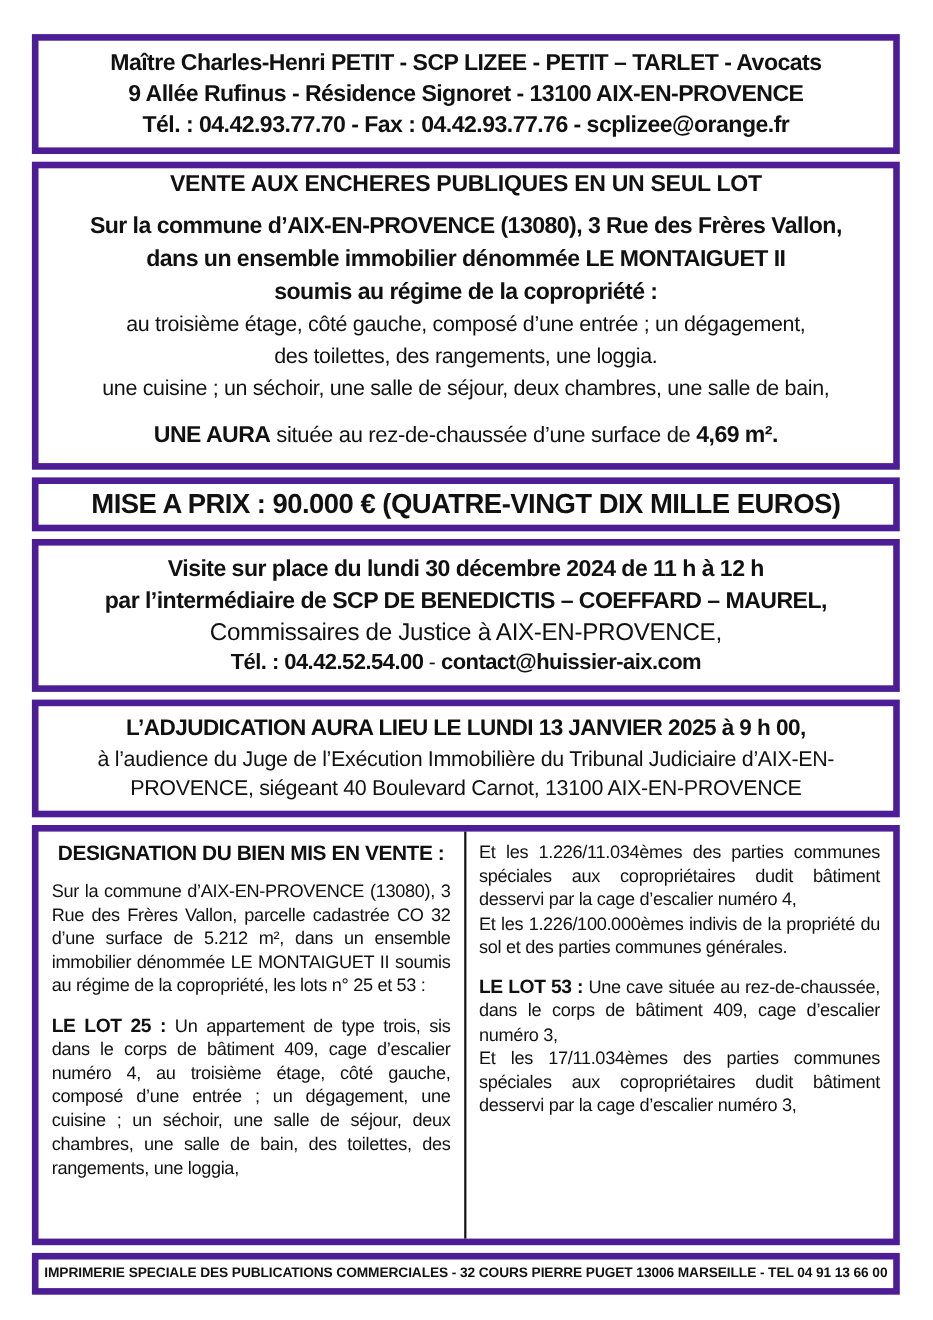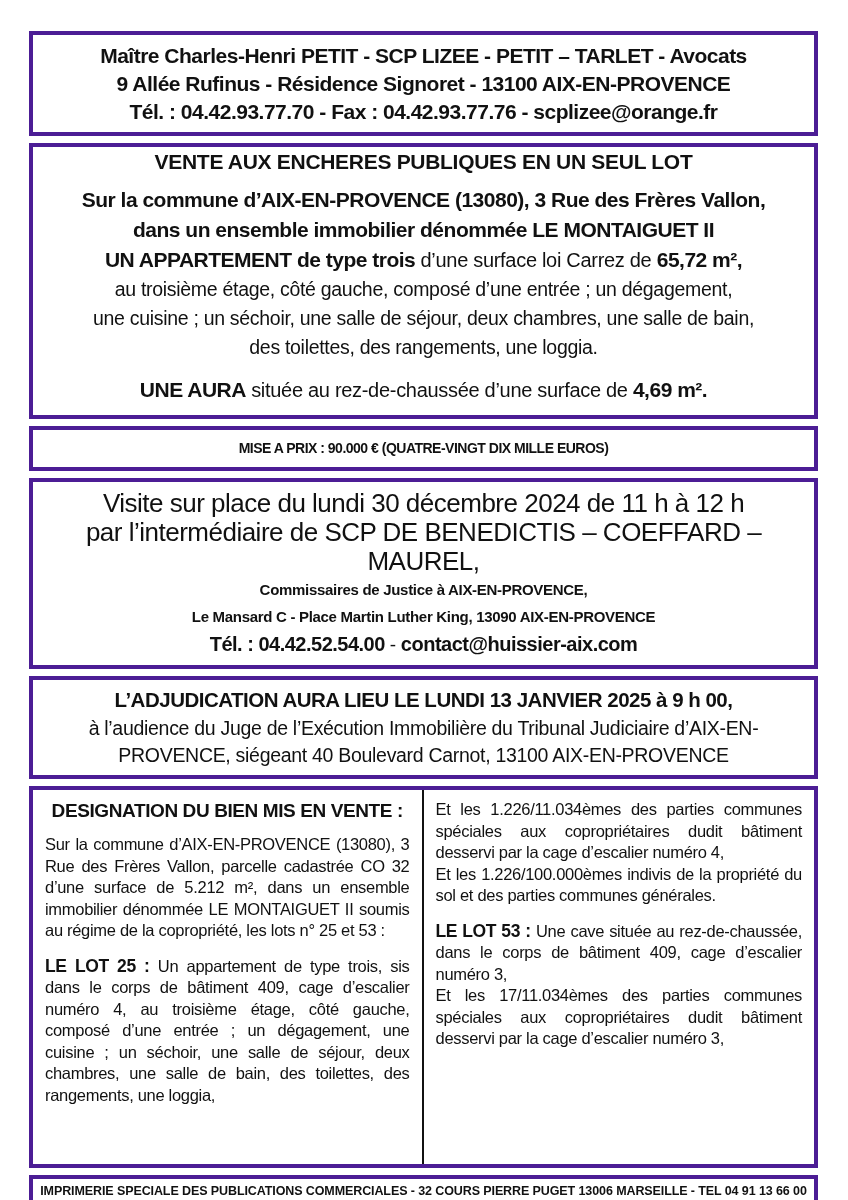--- a/index.html
+++ b/index.html
@@ -10,44 +10,44 @@
     width: 848px;
   }
   .page {
     width: 848px;
     height: 1200px;
     background: #ffffff;
     padding: 31px 30px 0 29px;
     overflow: hidden;
   }
   .box {
-    border: 4px solid #4c1d95;
+    border: 6px solid #4c1d95;
     background: #ffffff;
     margin-bottom: 7px;
     text-align: center;
     letter-spacing: -0.3px;
   }
   
   .hdr { padding: 7px 6px 6px 6px; }
   .hdr .ln { font-weight: bold; font-size: 21px; line-height: 28px; letter-spacing: -0.5px; }
   
   .sale { padding: 0 10px 10px 10px; }
   .sale .title { font-weight: bold; font-size: 21px; line-height: 30px; margin-bottom: 8px; }
   .sale .loc { font-weight: bold; font-size: 21px; line-height: 30px; letter-spacing: -0.5px; }
   .sale .mix { font-size: 20px; line-height: 30px; }
   .sale .mix b { font-size: 21px; letter-spacing: -0.5px; }
   .sale .reg { font-size: 19.5px; line-height: 29px; }
   .sale .cave { margin-top: 13px; }
   
   .price { padding: 5px 4px; }
-  .price .ln { font-weight: bold; font-size: 14px; line-height: 27px; letter-spacing: -0.5px; }
+  .price .ln { font-weight: bold; font-size: 25px; line-height: 27px; letter-spacing: -0.5px; }
   
   .visit { padding: 7px 6px 6px 6px; }
-  .visit .b1 { font-weight: normal; font-size: 26px; line-height: 29px; letter-spacing: -0.5px; }
-  .visit .r1 { font-weight: bold; font-size: 15px; line-height: 27px; }
+  .visit .b1 { font-weight: bold; font-size: 21px; line-height: 29px; letter-spacing: -0.5px; }
+  .visit .r1 { font-weight: normal; font-size: 22px; line-height: 27px; }
   .visit .tel { font-size: 19px; line-height: 29px; }
   .visit .tel b { font-size: 20px; letter-spacing: -0.5px; }
   
   .auction { padding: 5px 8px 6px 8px; }
   .auction .b1 { font-weight: bold; font-size: 20.5px; line-height: 30px; letter-spacing: -0.5px; }
   .auction .r1 { font-weight: normal; font-size: 19.5px; line-height: 27px; }
   
   .cols { display: flex; text-align: left; min-height: 382px; }
   .col { width: 50%; padding: 9px 12px 10px 12px; font-size: 16.5px; line-height: 21.5px; }
   .col-left { border-right: 2px solid #111111; }
@@ -67,36 +67,35 @@
   <div class="box hdr">
     <div class="ln">Maître Charles-Henri PETIT - SCP LIZEE - PETIT – TARLET - Avocats</div>
     <div class="ln">9 Allée Rufinus - Résidence Signoret - 13100 AIX-EN-PROVENCE</div>
     <div class="ln">Tél. : 04.42.93.77.70 - Fax : 04.42.93.77.76 - scplizee@orange.fr</div>
   </div>
 
   <div class="box sale">
     <div class="title">VENTE AUX ENCHERES PUBLIQUES EN UN SEUL LOT</div>
     <div class="loc">Sur la commune d’AIX-EN-PROVENCE (13080), 3 Rue des Frères Vallon,</div>
     <div class="loc">dans un ensemble immobilier dénommée LE MONTAIGUET II</div>
-    <div class="mix"><b>UN APPARTEMENT de type trois</b><span> d’une surface loi Carrez de </span><b>65,72 m²,</b></div>
+    <div class="loc">soumis au régime de la copropriété :</div>
     <div class="reg">au troisième étage, côté gauche, composé d’une entrée ; un dégagement,</div>
+    <div class="reg">des toilettes, des rangements, une loggia.</div>
     <div class="reg">une cuisine ; un séchoir, une salle de séjour, deux chambres, une salle de bain,</div>
-    <div class="reg">des toilettes, des rangements, une loggia.</div>
     <div class="mix cave"><b>UNE AURA</b><span> située au rez-de-chaussée d’une surface de </span><b>4,69 m².</b></div>
   </div>
 
   <div class="box price">
     <div class="ln">MISE A PRIX : 90.000 € (QUATRE-VINGT DIX MILLE EUROS)</div>
   </div>
 
   <div class="box visit">
     <div class="b1">Visite sur place du lundi 30 décembre 2024 de 11 h à 12 h</div>
     <div class="b1">par l’intermédiaire de SCP DE BENEDICTIS – COEFFARD – MAUREL,</div>
     <div class="r1">Commissaires de Justice à AIX-EN-PROVENCE,</div>
-    <div class="r1">Le Mansard C - Place Martin Luther King, 13090 AIX-EN-PROVENCE</div>
     <div class="tel"><b>Tél. : 04.42.52.54.00</b><span> - </span><b>contact@huissier-aix.com</b></div>
   </div>
 
   <div class="box auction">
     <div class="b1">L’ADJUDICATION AURA LIEU LE LUNDI 13 JANVIER 2025 à 9 h 00,</div>
     <div class="r1">à l’audience du Juge de l’Exécution Immobilière du Tribunal Judiciaire d’AIX-EN-</div>
     <div class="r1">PROVENCE, siégeant 40 Boulevard Carnot, 13100 AIX-EN-PROVENCE</div>
   </div>
 
   <div class="box cols">

